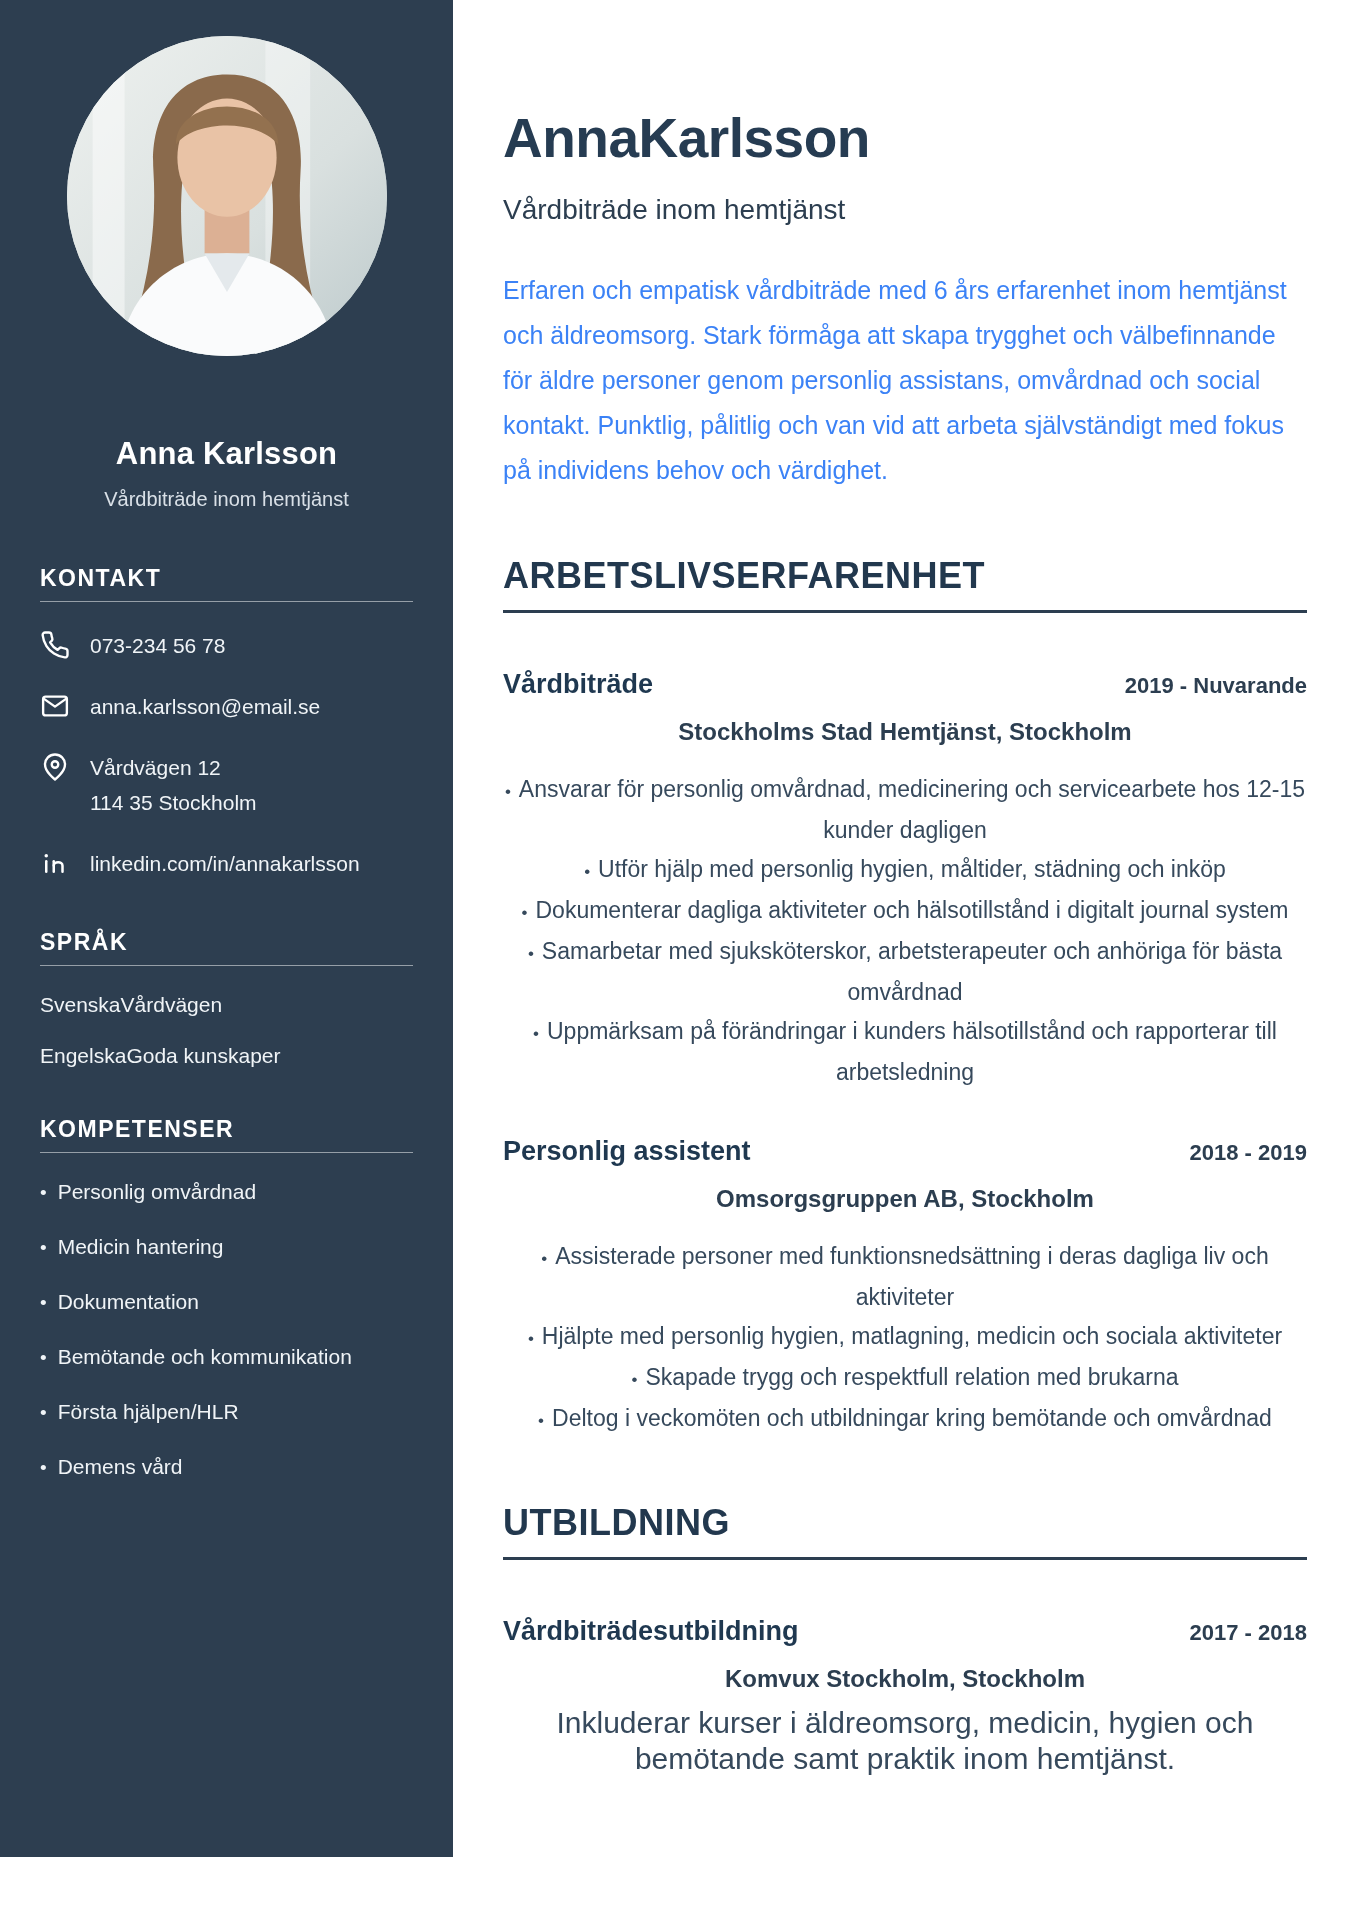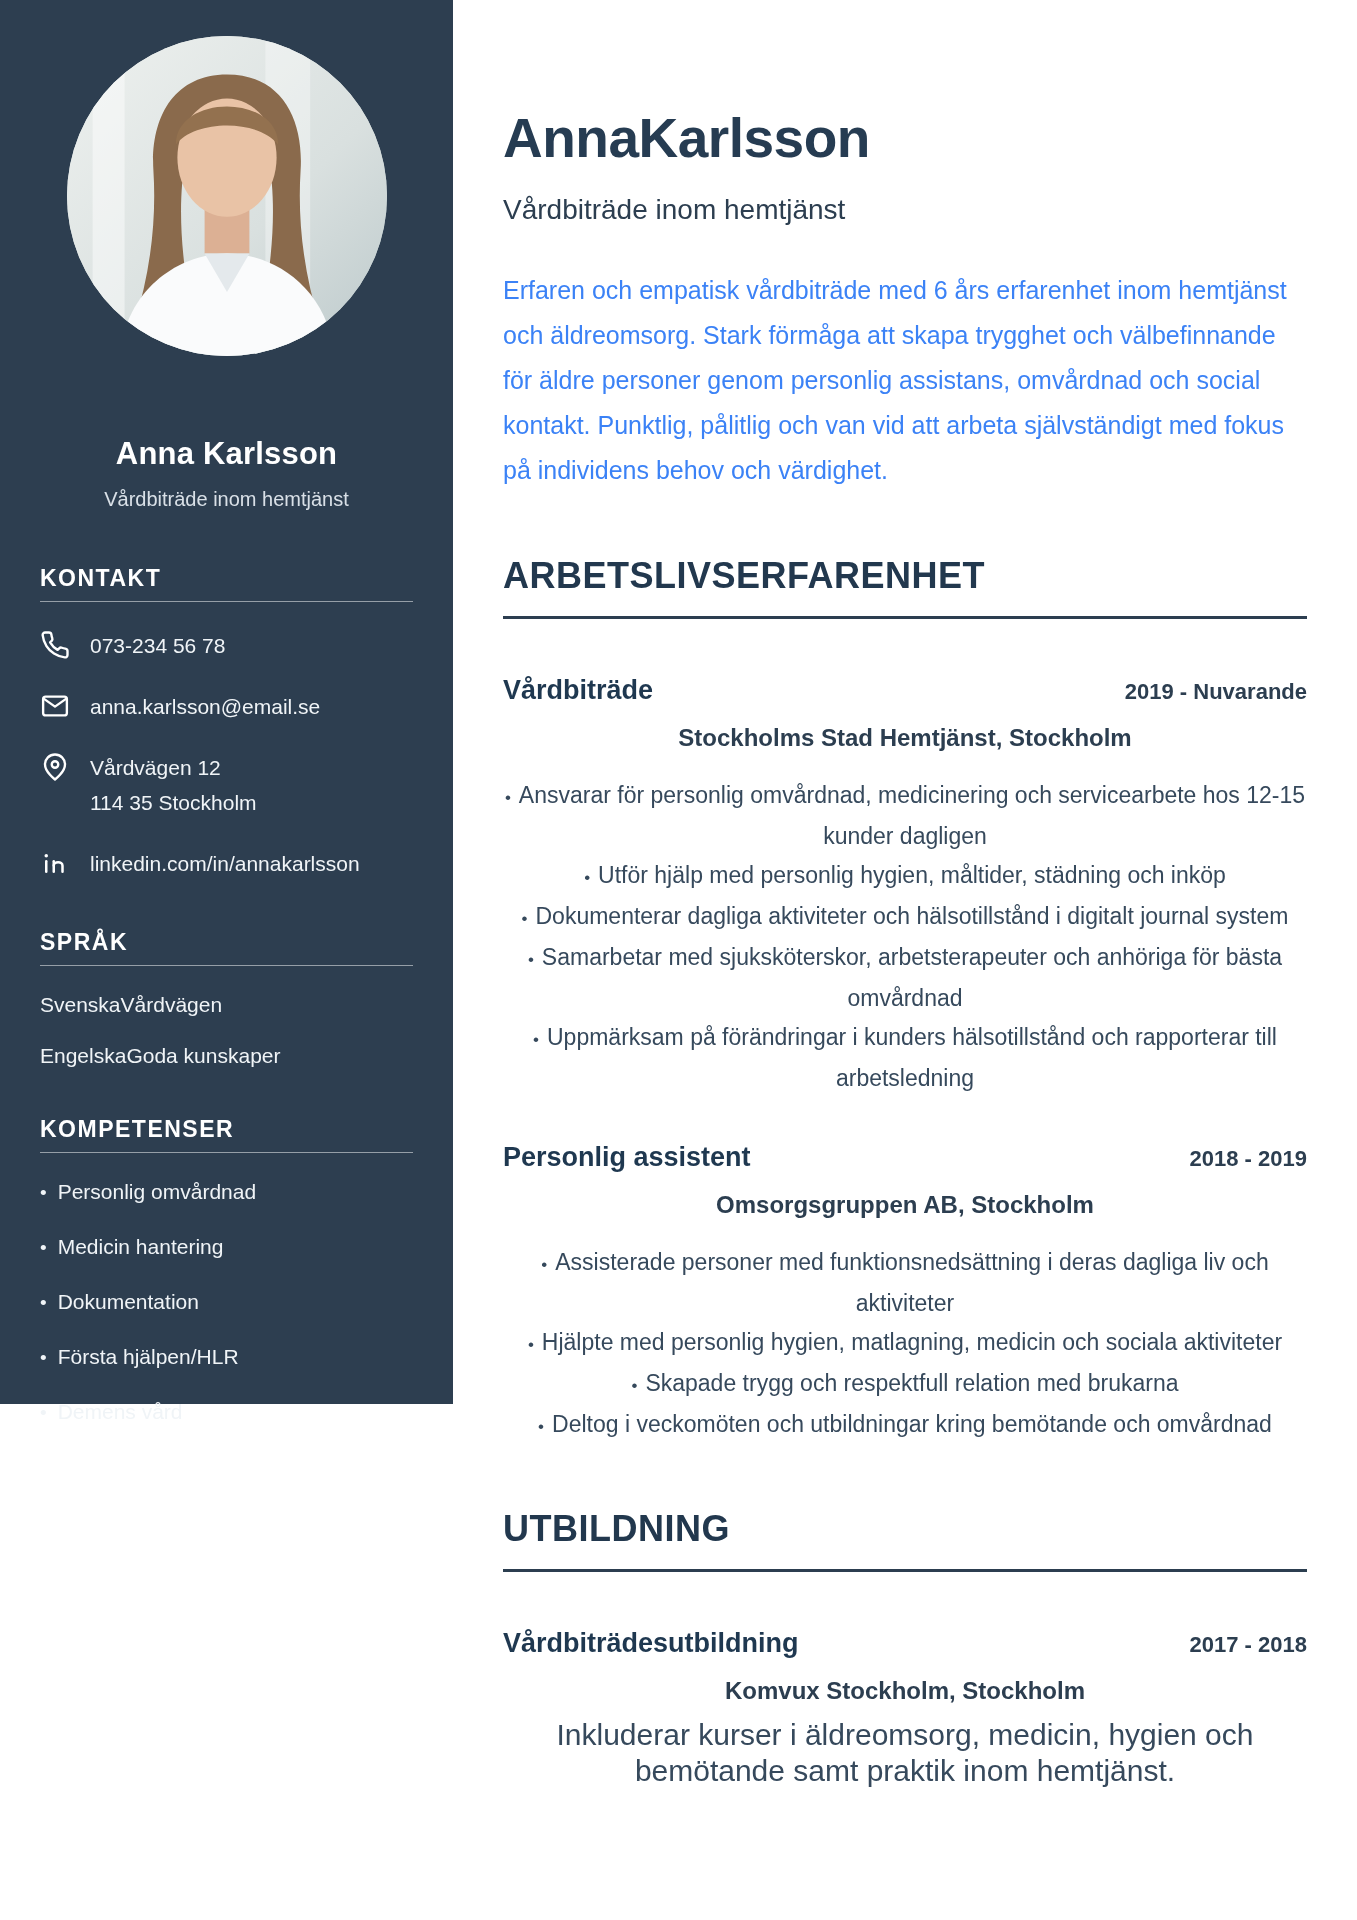--- a/index.html
+++ b/index.html
@@ -6,21 +6,21 @@
   html,body { width:1357px; }
   body {
     height:1920px; overflow:hidden; background:#ffffff;
     font-family:"Liberation Sans", sans-serif; color:#36495c;
   }
   .page { display:flex; width:1357px; height:1920px; }
 
   
   .sidebar {
     width:453px; flex:0 0 453px; background:#2d3e50; color:#fff;
-    padding:36px 40px 40px 40px; height:1404px;
+    padding:36px 40px 40px 40px; height:1857px;
   }
   .photo-wrap {
     width:320px; height:320px; margin:0 auto; border-radius:50%;
     overflow:hidden; background:linear-gradient(135deg,#eef1f0 0%,#d6dedd 55%,#b8c6c8 100%);
   }
   .photo-wrap svg { width:100%; height:100%; display:block; }
   .side-name {
     margin-top:80px; text-align:center; font-size:31px; font-weight:700;
     color:#ffffff; letter-spacing:.2px;
   }
@@ -43,21 +43,21 @@
 
   
   .main { flex:1 1 auto; padding:64px 50px 0 50px;margin-top:42px; }
   .main-name { font-size:55px; font-weight:700; color:#263c52; letter-spacing:-.5px; }
   .main-title { margin-top:24px; font-size:28px; color:#2c3e50; }
   .summary { margin-top:42px; font-size:25px; line-height:45px; color:#3b82f6; }
 
   .main-section { margin-top:62px; }
   .section-heading {
     font-size:36px; font-weight:800; color:#22384e; letter-spacing:.5px;
-    padding-bottom:19px; border-bottom:3px solid #2c3e50;
+    padding-bottom:13px; border-bottom:3px solid #2c3e50;
   }
   .job { margin-top:56px;text-align:center; }
   .job + .job { margin-top:44px; }
   .job-header { display:flex; justify-content:space-between; align-items:baseline; }
   .job-title { font-size:27px; font-weight:700; color:#1f3850; }
   .job-period { font-size:22px; font-weight:600; color:#2c3e50; white-space:nowrap; }
   .job-company { margin-top:18px; font-size:24px; font-weight:700; color:#2c3e50; }
   .job-bullets { margin-top:24px; }
   .job-bullet { font-size:23px; line-height:39px; color:#36495c; }
   .job-bullet .bullet-char { font-size:17px; margin-right:8px; color:#36495c; }
@@ -162,20 +162,21 @@
         </div>
     </div>
 
     <div class="side-section gap-lg">
       <div class="side-heading">KOMPETENSER</div>
       <div>
 
       <div class="skill-row"><span class="bullet-char">•</span><span>Personlig omvårdnad</span></div>
           <div class="skill-row"><span class="bullet-char">•</span><span>Medicin hantering</span></div>
           <div class="skill-row"><span class="bullet-char">•</span><span>Dokumentation</span></div>
+          <div class="skill-row"><span class="bullet-char">•</span><span>Bemötande och kommunikation</span></div>
           <div class="skill-row"><span class="bullet-char">•</span><span>Första hjälpen/HLR</span></div>
           <div class="skill-row"><span class="bullet-char">•</span><span>Demens vård</span></div>
         </div>
     </div>
 
   </aside>
 
   <main class="main">
 
     <h1 class="main-name">AnnaKarlsson</h1>

